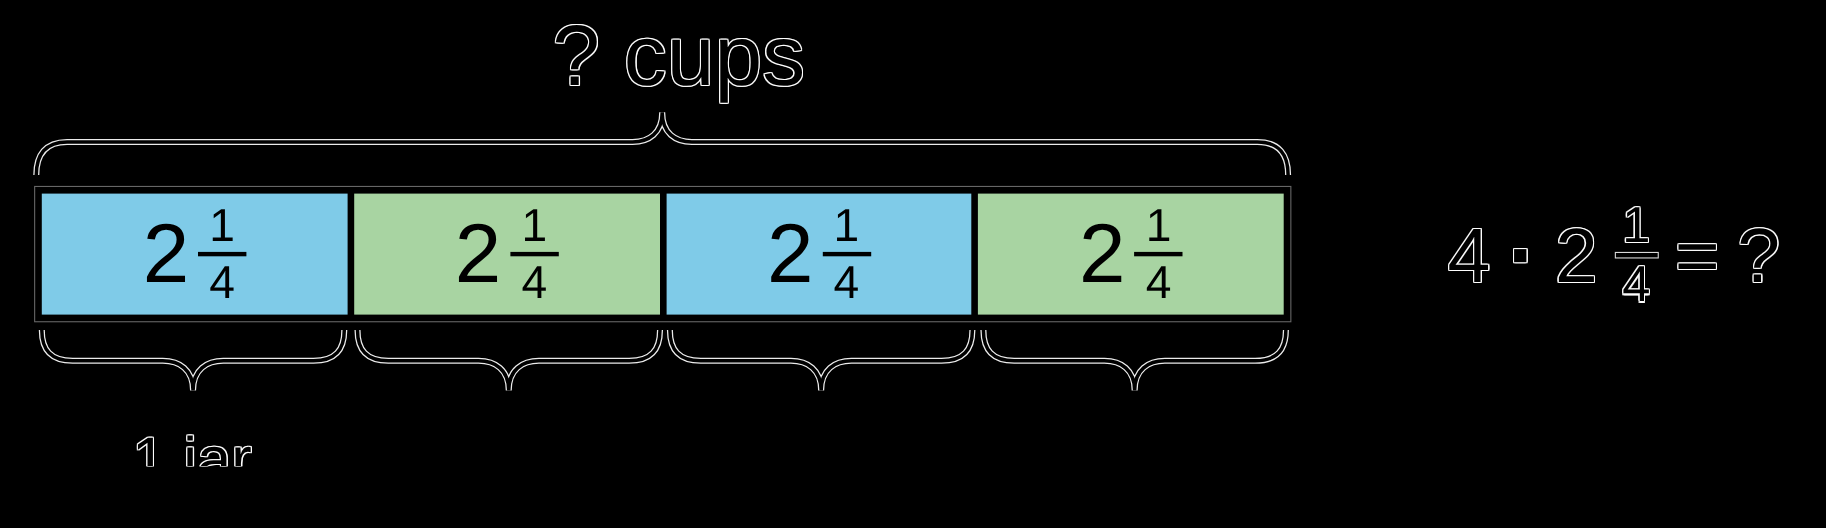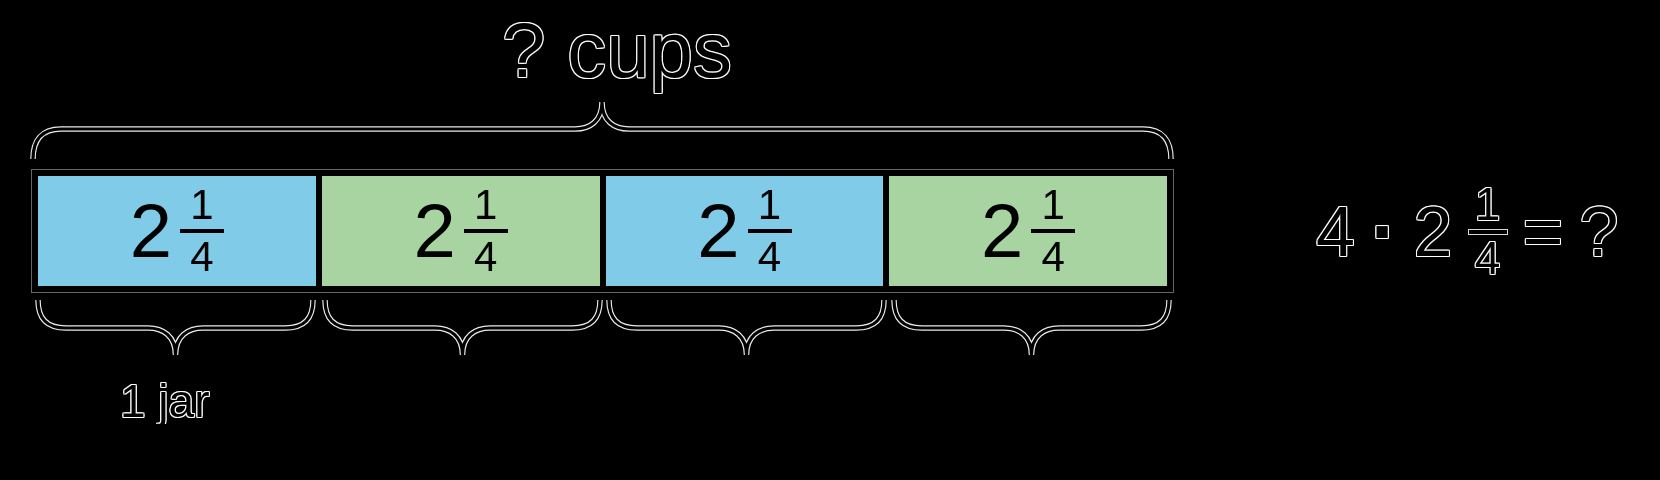--- a/index.html
+++ b/index.html
@@ -59,22 +59,22 @@
   }
   .seg.blue  { background: var(--segment-blue,  #7FCBE8); }
   .seg.green { background: var(--segment-green, #A8D4A2); }
   .mixed { display: flex; align-items: center; gap: 8px; }
   .whole { font-size: 76px; line-height: 1; }
   .frac { width: 44px; text-align: center; font-size: 42px; line-height: 1; }
   .frac .num { padding-bottom: 3px; border-bottom: 4px solid #000; }
   .frac .den { padding-top: 3px; }
 
   #group-label {
-    left: 120px; top: 378px;
-    font-size: 46px; line-height: 1;
+    left: 120px; top: 389px;
+    font-size: 56px; line-height: 1;
     white-space: nowrap;
   }
 
   #equation {
     left: 1316px; top: 186px; height: 92px;
     display: flex; align-items: center; gap: 16px;
     font-size: 70px; line-height: 1;
   }
   #equation .eq-dot { font-size: 80px; font-weight: 700; line-height: 1; }
   .eq-frac { text-align: center; font-size: 46px; line-height: 0.95; }

